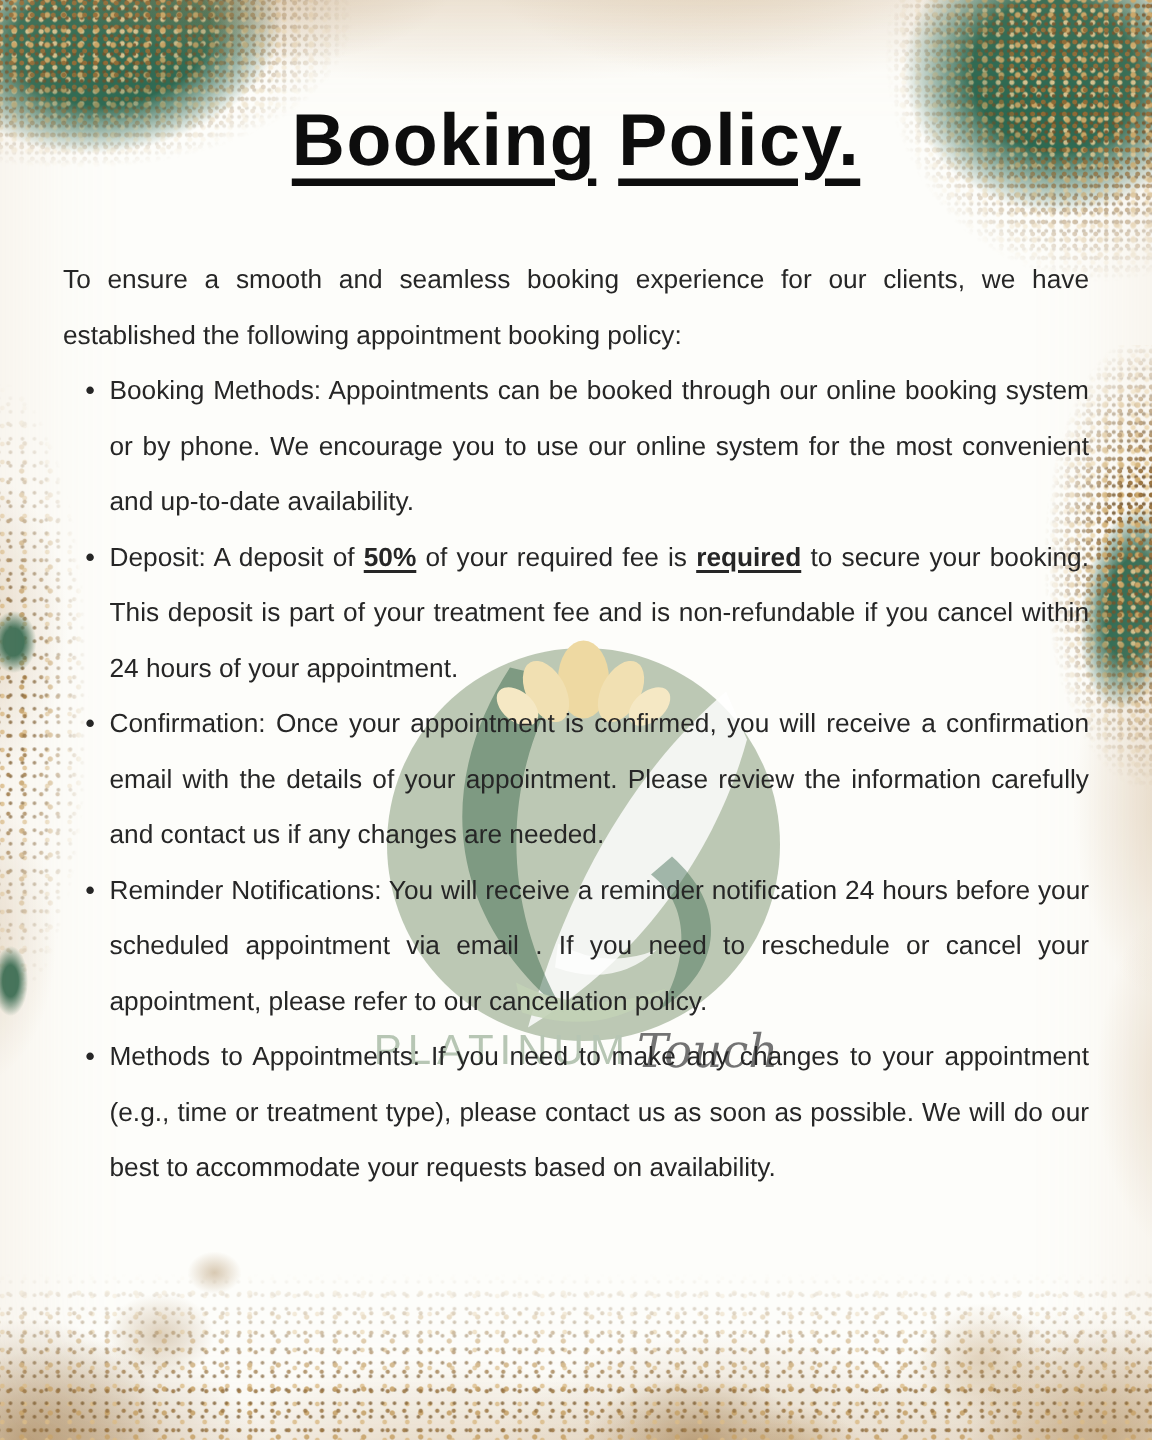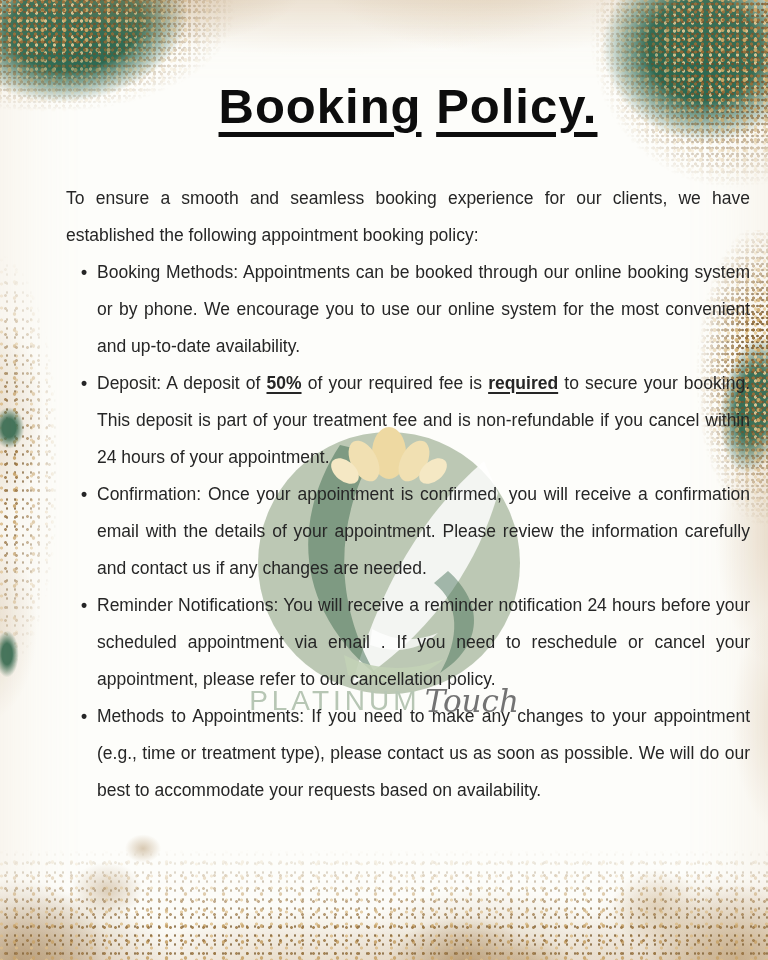--- a/index.html
+++ b/index.html
@@ -96,21 +96,21 @@
     box-shadow:inset 0 0 70px 12px rgba(210,182,142,.16);}
 
   
   .watermark{position:absolute;left:252px;top:423px;width:274px;height:274px;z-index:1;}
   .brand{position:absolute;left:0;width:768px;top:681px;text-align:center;z-index:1;white-space:nowrap;}
   .brand-top{font-size:28px;letter-spacing:4px;color:#b7c6b4;font-weight:400;}
   .brand-script{font-family:"DejaVu Serif",serif;font-style:italic;font-size:31px;
     color:#737373;margin-left:4px;position:relative;top:2px;}
 
   
-  .content{position:absolute;left:42px;top:78px;width:684px;z-index:2;color:#262626;margin-left:24px;}
+  .content{position:absolute;left:42px;top:66px;width:684px;z-index:2;color:#262626;}
   .title{margin:0 0 46px;text-align:center;font-size:49px;font-weight:700;
     color:#0d0d0d;letter-spacing:1px;}
   .u-word{text-decoration:underline;text-decoration-thickness:5px;text-underline-offset:9px;}
   .intro{font-size:17.5px;line-height:37px;text-align:justify;margin:0;}
   ul.policy{list-style:none;margin:0;padding:0 0 0 15px;}
   ul.policy li{position:relative;padding-left:16px;font-size:17.5px;line-height:37px;
     text-align:justify;}
   ul.policy li::before{content:"\2022";position:absolute;left:0;top:0;font-weight:700;}
   .lbl{font-weight:400;}
   .sb{font-weight:700;}

